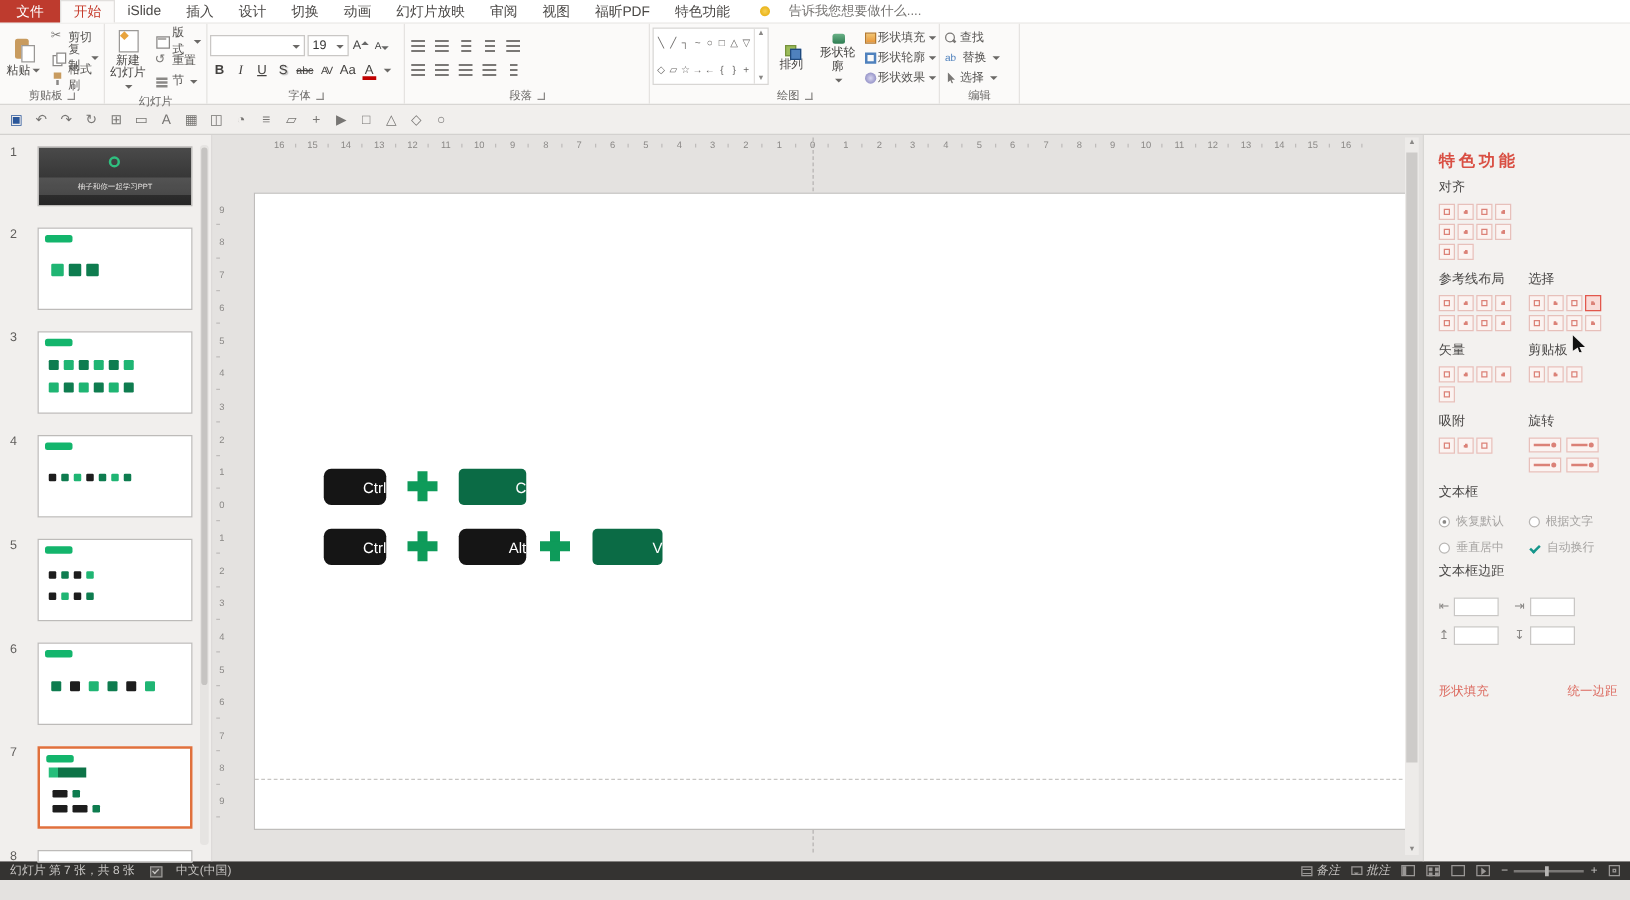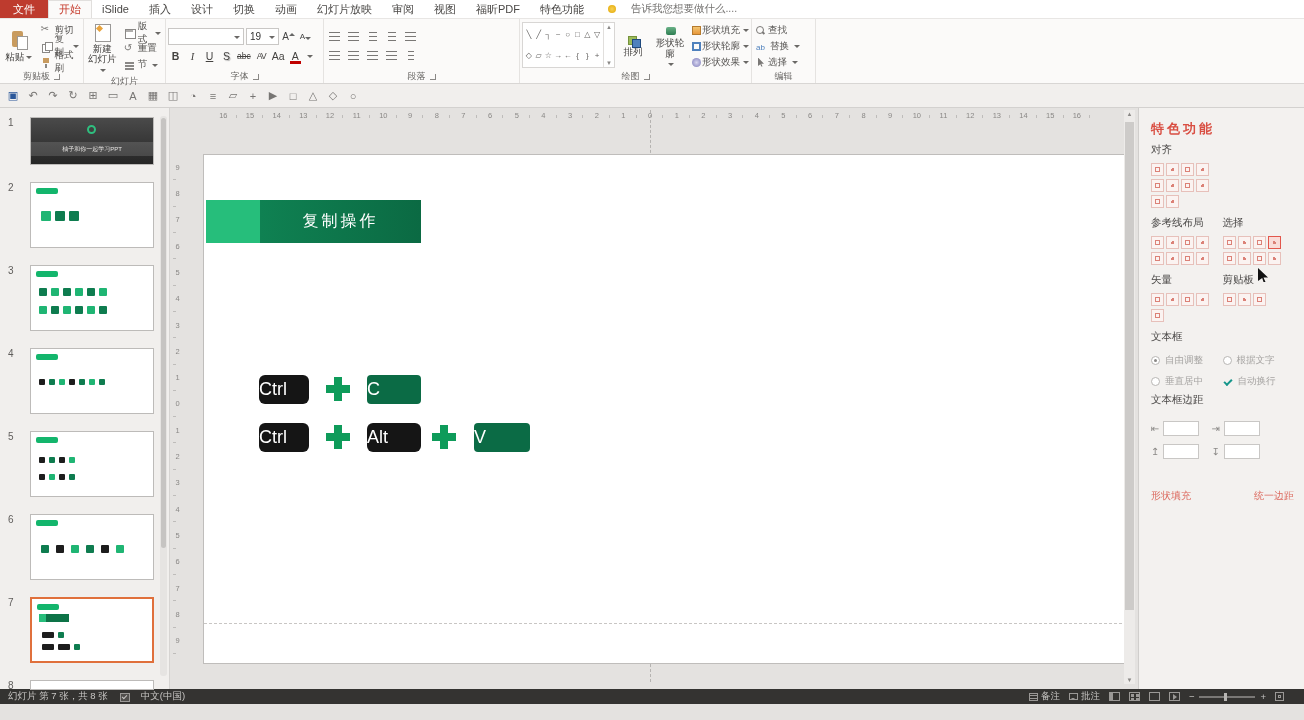--- a/index.html
+++ b/index.html
@@ -132,21 +132,21 @@
   .hruler span::after { content:""; position:absolute; right:0; top:4px; width:1px; height:3px; background:#BEBCBA; }
   .vruler { position:absolute; left:1px; top:46px; width:13px; height:500px; display:flex; flex-direction:column; }
   .vruler span { flex:1; display:flex; align-items:center; justify-content:center; font-size:7.5px; color:#8A8886; position:relative; }
   .vruler span::after { content:""; position:absolute; left:2px; bottom:0; width:3px; height:1px; background:#BEBCBA; }
   .guide-v { position:absolute; left:480px; top:2px; height:572px; border-left:1px dashed #B5B3B1; }
   .slide { position:absolute; left:33px; top:46px; width:925px; height:510px; background:#fff; border:1px solid #BFBDBB; }
   .guide-h { position:absolute; left:0; top:468px; width:100%; border-top:1px dashed #C8C6C4; }
   .banner { position:absolute; left:2px; top:45px; width:215px; height:43px; display:flex; }
   .seg1 { width:54px; background:#26BE7B; }
   .seg2 { flex:1; background:linear-gradient(90deg,#0F8152,#0B6A43); display:flex; align-items:center; justify-content:center; color:#fff; font-size:16px; letter-spacing:3px; }
-  .key { position:absolute; height:29px; border-radius:6px; color:#fff; display:flex; align-items:center; justify-content:flex-start; font-size:18px; }
+  .key { position:absolute; height:29px; border-radius:6px; color:#fff; display:flex; align-items:center; justify-content:flex-end; font-size:12px; }
   .key.dark { background:#151515; }
   .key.green { background:#0B6B45; border-radius:4px; }
   .plus { position:absolute; width:24px; height:24px; }
   .plus::before { content:""; position:absolute; left:8px; top:0; width:8px; height:24px; background:#0E9B5A; }
   .plus::after { content:""; position:absolute; left:0; top:8px; width:24px; height:8px; background:#0E9B5A; }
   .vscroll { position:absolute; right:3px; top:2px; width:11px; height:574px; background:#EDEBE9; }
   .vscroll .arr { position:absolute; left:0; width:11px; text-align:center; font-size:6px; color:#8A8886; }
   .vscroll .a-up { top:1px; } .vscroll .a-dn { bottom:1px; }
   .vscroll i { position:absolute; left:1px; right:1px; top:12px; height:488px; background:#CDCBC9; }
 
@@ -175,21 +175,21 @@
   .m-ic { font-size:10px; color:#8A8886; }
   .m-in { width:36px; height:15px; border:1px solid #C9C7C5; background:#fff; }
   .sp-links { display:flex; justify-content:space-between; margin-top:30px; font-size:10px; color:#DC6A5F; }
 
   
   .statusbar { height:15px; background:#343331; display:flex; align-items:center; font-size:9.5px; color:#C8C6C4; }
   .sb-left { display:flex; align-items:center; gap:12px; padding-left:8px; }
   .sb-book { width:9px; height:9px; position:relative; }
   .sb-book::before { content:""; position:absolute; left:0; top:1px; width:8px; height:7px; border:1px solid #9A9896; background:#514F4D; }
   .sb-book::after { content:""; position:absolute; left:2px; top:3px; width:4px; height:2px; border-left:1.5px solid #C8C6C4; border-bottom:1.5px solid #C8C6C4; transform:rotate(-45deg); }
-  .sb-right { margin-left:auto; display:flex; align-items:center; gap:9px; padding-right:20px; }
+  .sb-right { margin-left:auto; display:flex; align-items:center; gap:9px; padding-right:8px;font-style:italic; }
   .sb-it { display:flex; align-items:center; gap:3px; }
   .ic-notes { width:9px; height:8px; border:1px solid #9A9896; background:repeating-linear-gradient(to bottom,transparent 0 1px,#9A9896 1px 2px,transparent 2px 3px); }
   .ic-comment { width:9px; height:7px; border:1px solid #9A9896; position:relative; }
   .ic-comment::after { content:""; position:absolute; left:1px; bottom:-3px; border:2px solid transparent; border-top-color:#9A9896; }
   .vw { width:11px; height:9px; border:1px solid #9A9896; position:relative; }
   .vw-normal::after { content:""; position:absolute; left:0; top:0; bottom:0; width:3px; background:#9A9896; }
   .vw-sorter::after { content:""; position:absolute; left:1px; top:1px; width:3px; height:3px; background:#9A9896; box-shadow:5px 0 #9A9896,0 4px #9A9896,5px 4px #9A9896; }
   .vw-show::after { content:""; position:absolute; left:3px; top:1px; border:3px solid transparent; border-left:4px solid #9A9896; }
   .zoom { display:flex; align-items:center; gap:5px; }
   .z-track { width:56px; height:2px; background:#7A7876; position:relative; }
@@ -660,26 +660,20 @@
           <span>5</span>
           <span>6</span>
           <span>7</span>
           <span>8</span>
           <span>9</span>
         </div>
       <div class="guide-v"></div>
 
       <div class="slide">
         <div class="guide-h"></div>
-        <div class="banner">
-          <div class="seg1"></div>
-          <div class="seg2">
-              <span>复制操作</span>
-            </div>
-        </div>
 
         <div class="key dark" style="left:55px;top:220px;width:50px">
             <span>Ctrl</span>
           </div>
         <span class="plus" style="left:122px;top:222px"></span>
         <div class="key green" style="left:163px;top:220px;width:54px">
             <span>C</span>
           </div>
 
         <div class="key dark" style="left:55px;top:268px;width:50px">
@@ -737,27 +731,41 @@
           </div>
         </div>
         <div class="sp-col">
           <div class="sp-label">剪贴板</div>
           <div class="sp-icons">
             <span class="pic"></span><span class="pic"></span><span class="pic"></span>
           </div>
         </div>
       </div>
 
+      <div class="sp-row">
+        <div class="sp-col">
+          <div class="sp-label">吸附</div>
+          <div class="sp-icons">
+            <span class="pic"></span><span class="pic"></span><span class="pic"></span>
+          </div>
+        </div>
+        <div class="sp-col">
+          <div class="sp-label">旋转</div>
+          <div class="sp-icons">
+            <span class="rot"></span><span class="rot"></span><span class="rot"></span><span class="rot"></span>
+          </div>
+        </div>
+      </div>
 
       <div class="sp-row" style="flex-direction:column">
         <div class="sp-label">文本框</div>
         <div class="tb-opts">
           <div class="opt">
               <span class="rad sel"></span>
-              <span>自由调整</span>
+              <span>恢复默认</span>
             </div>
           <div class="opt">
               <span class="rad"></span>
               <span>根据文字</span>
             </div>
           <div class="opt">
               <span class="rad"></span>
               <span>垂直居中</span>
             </div>
           <div class="opt">

